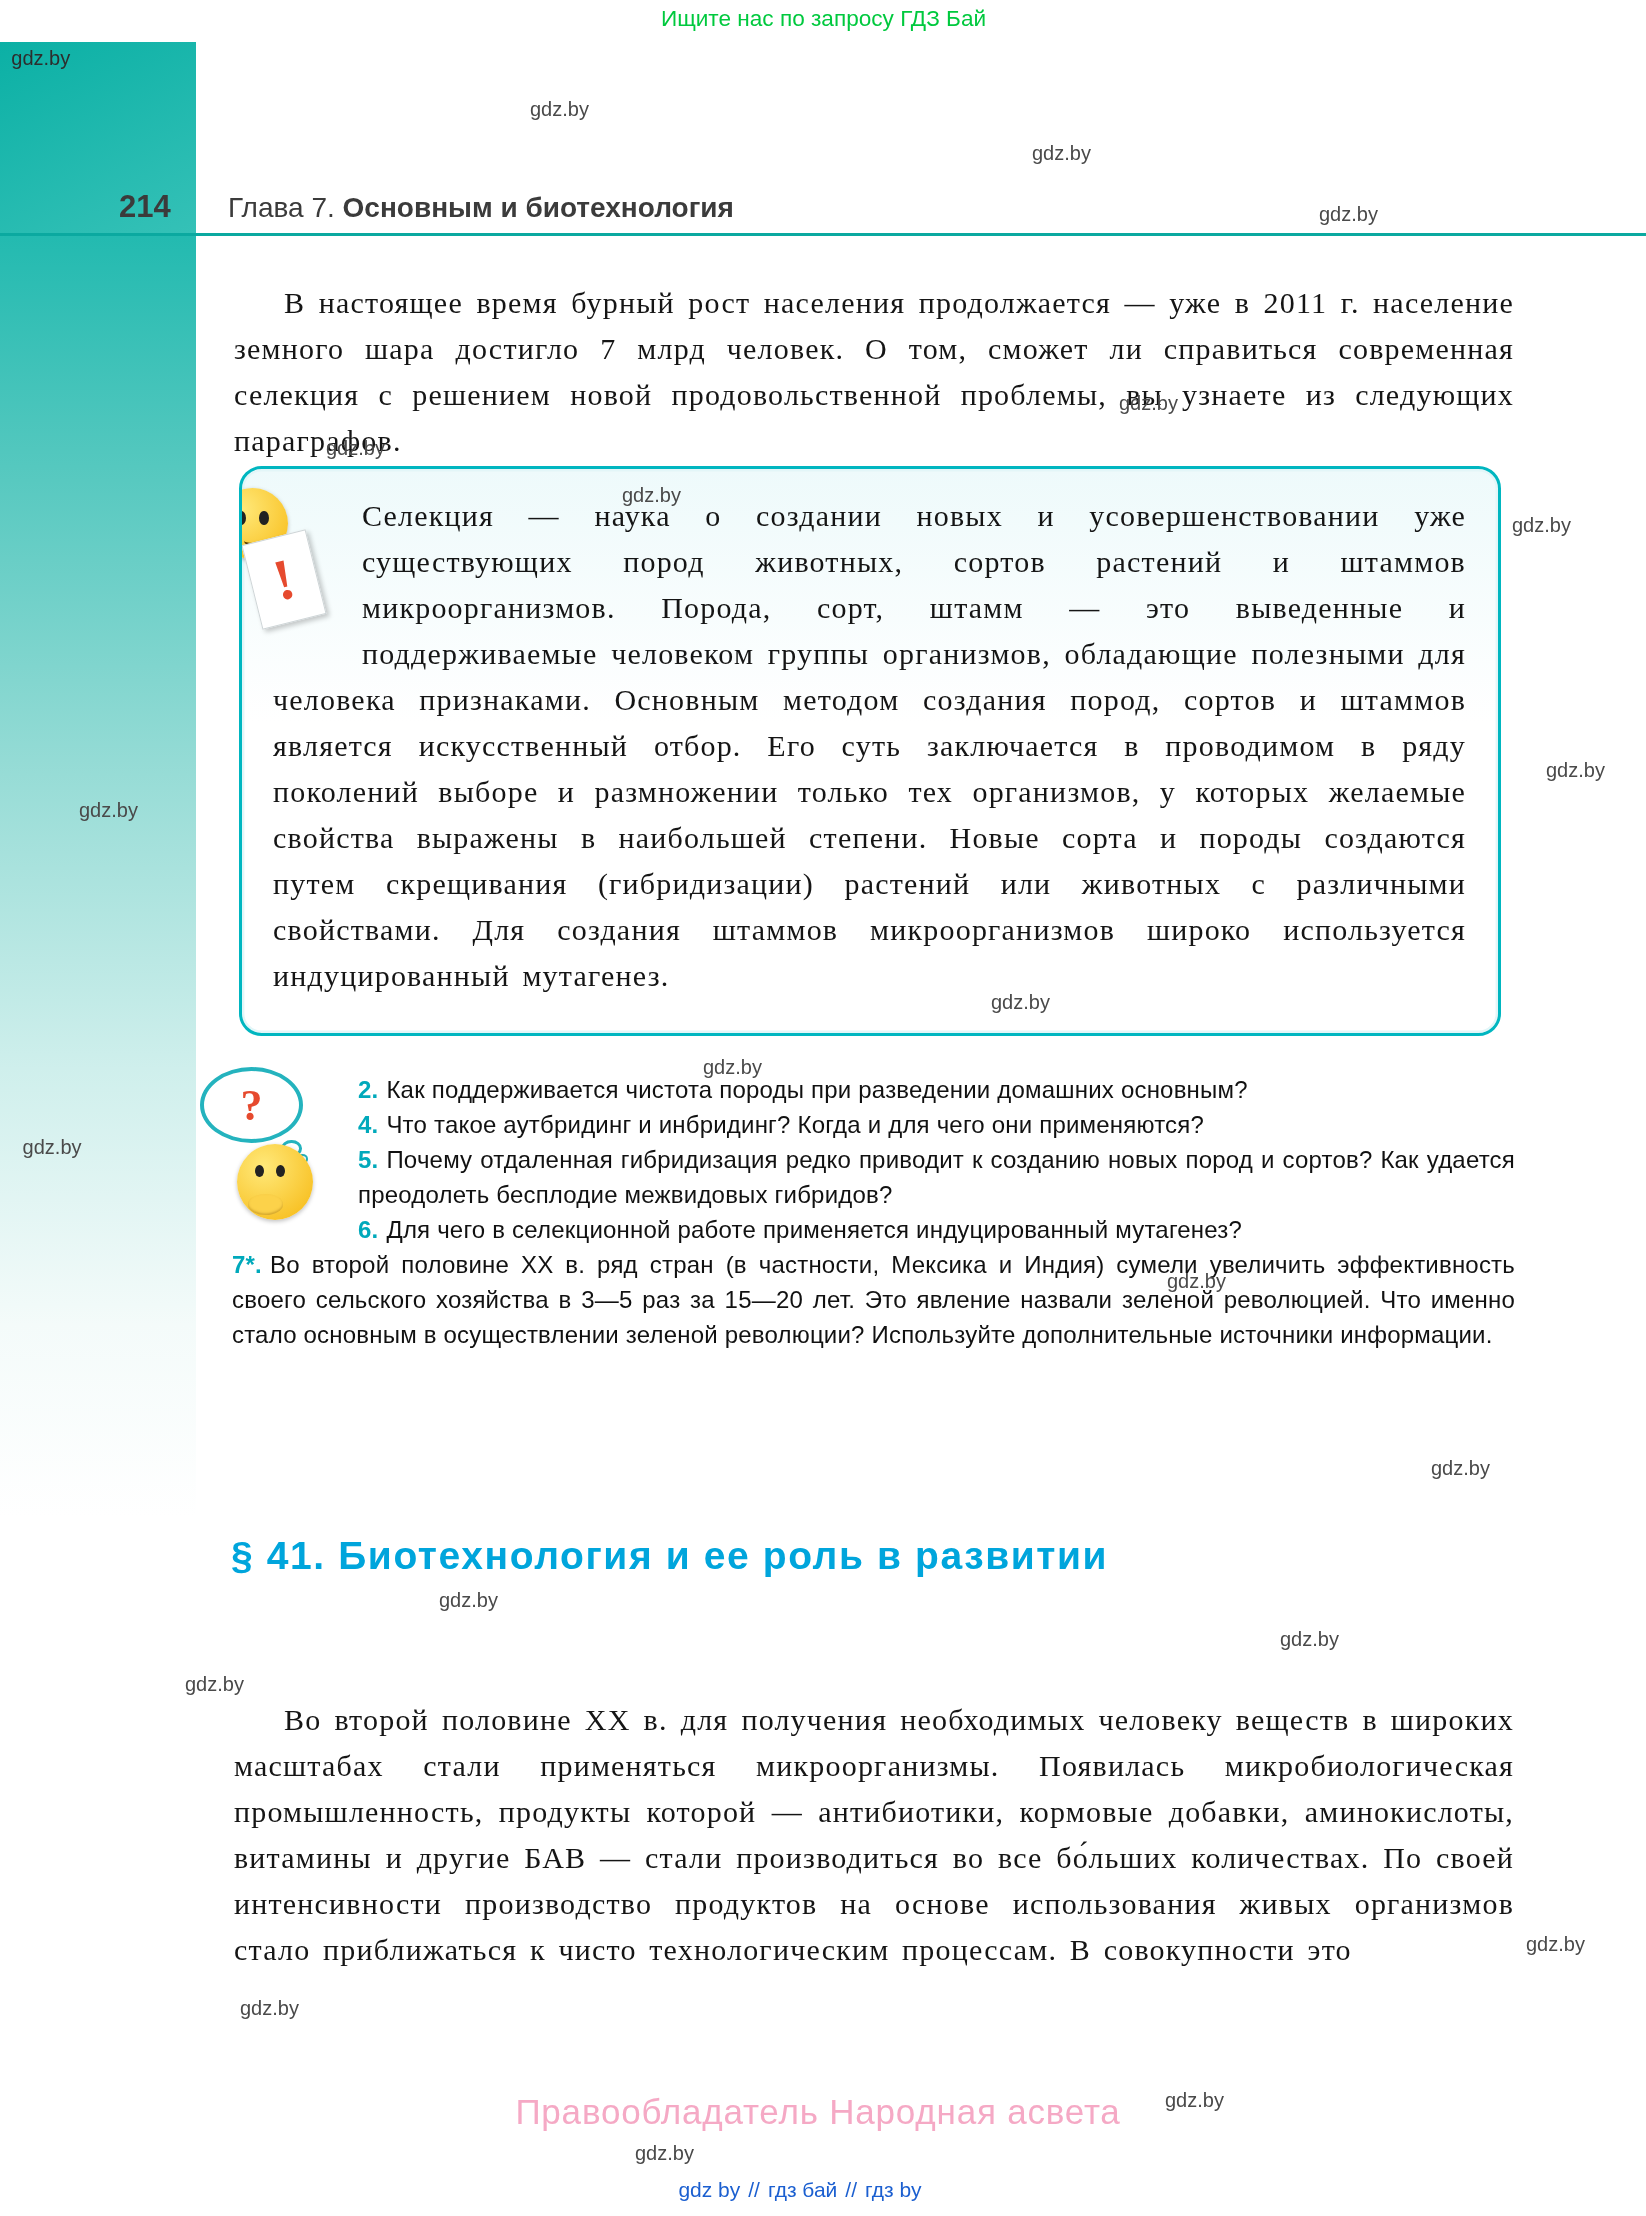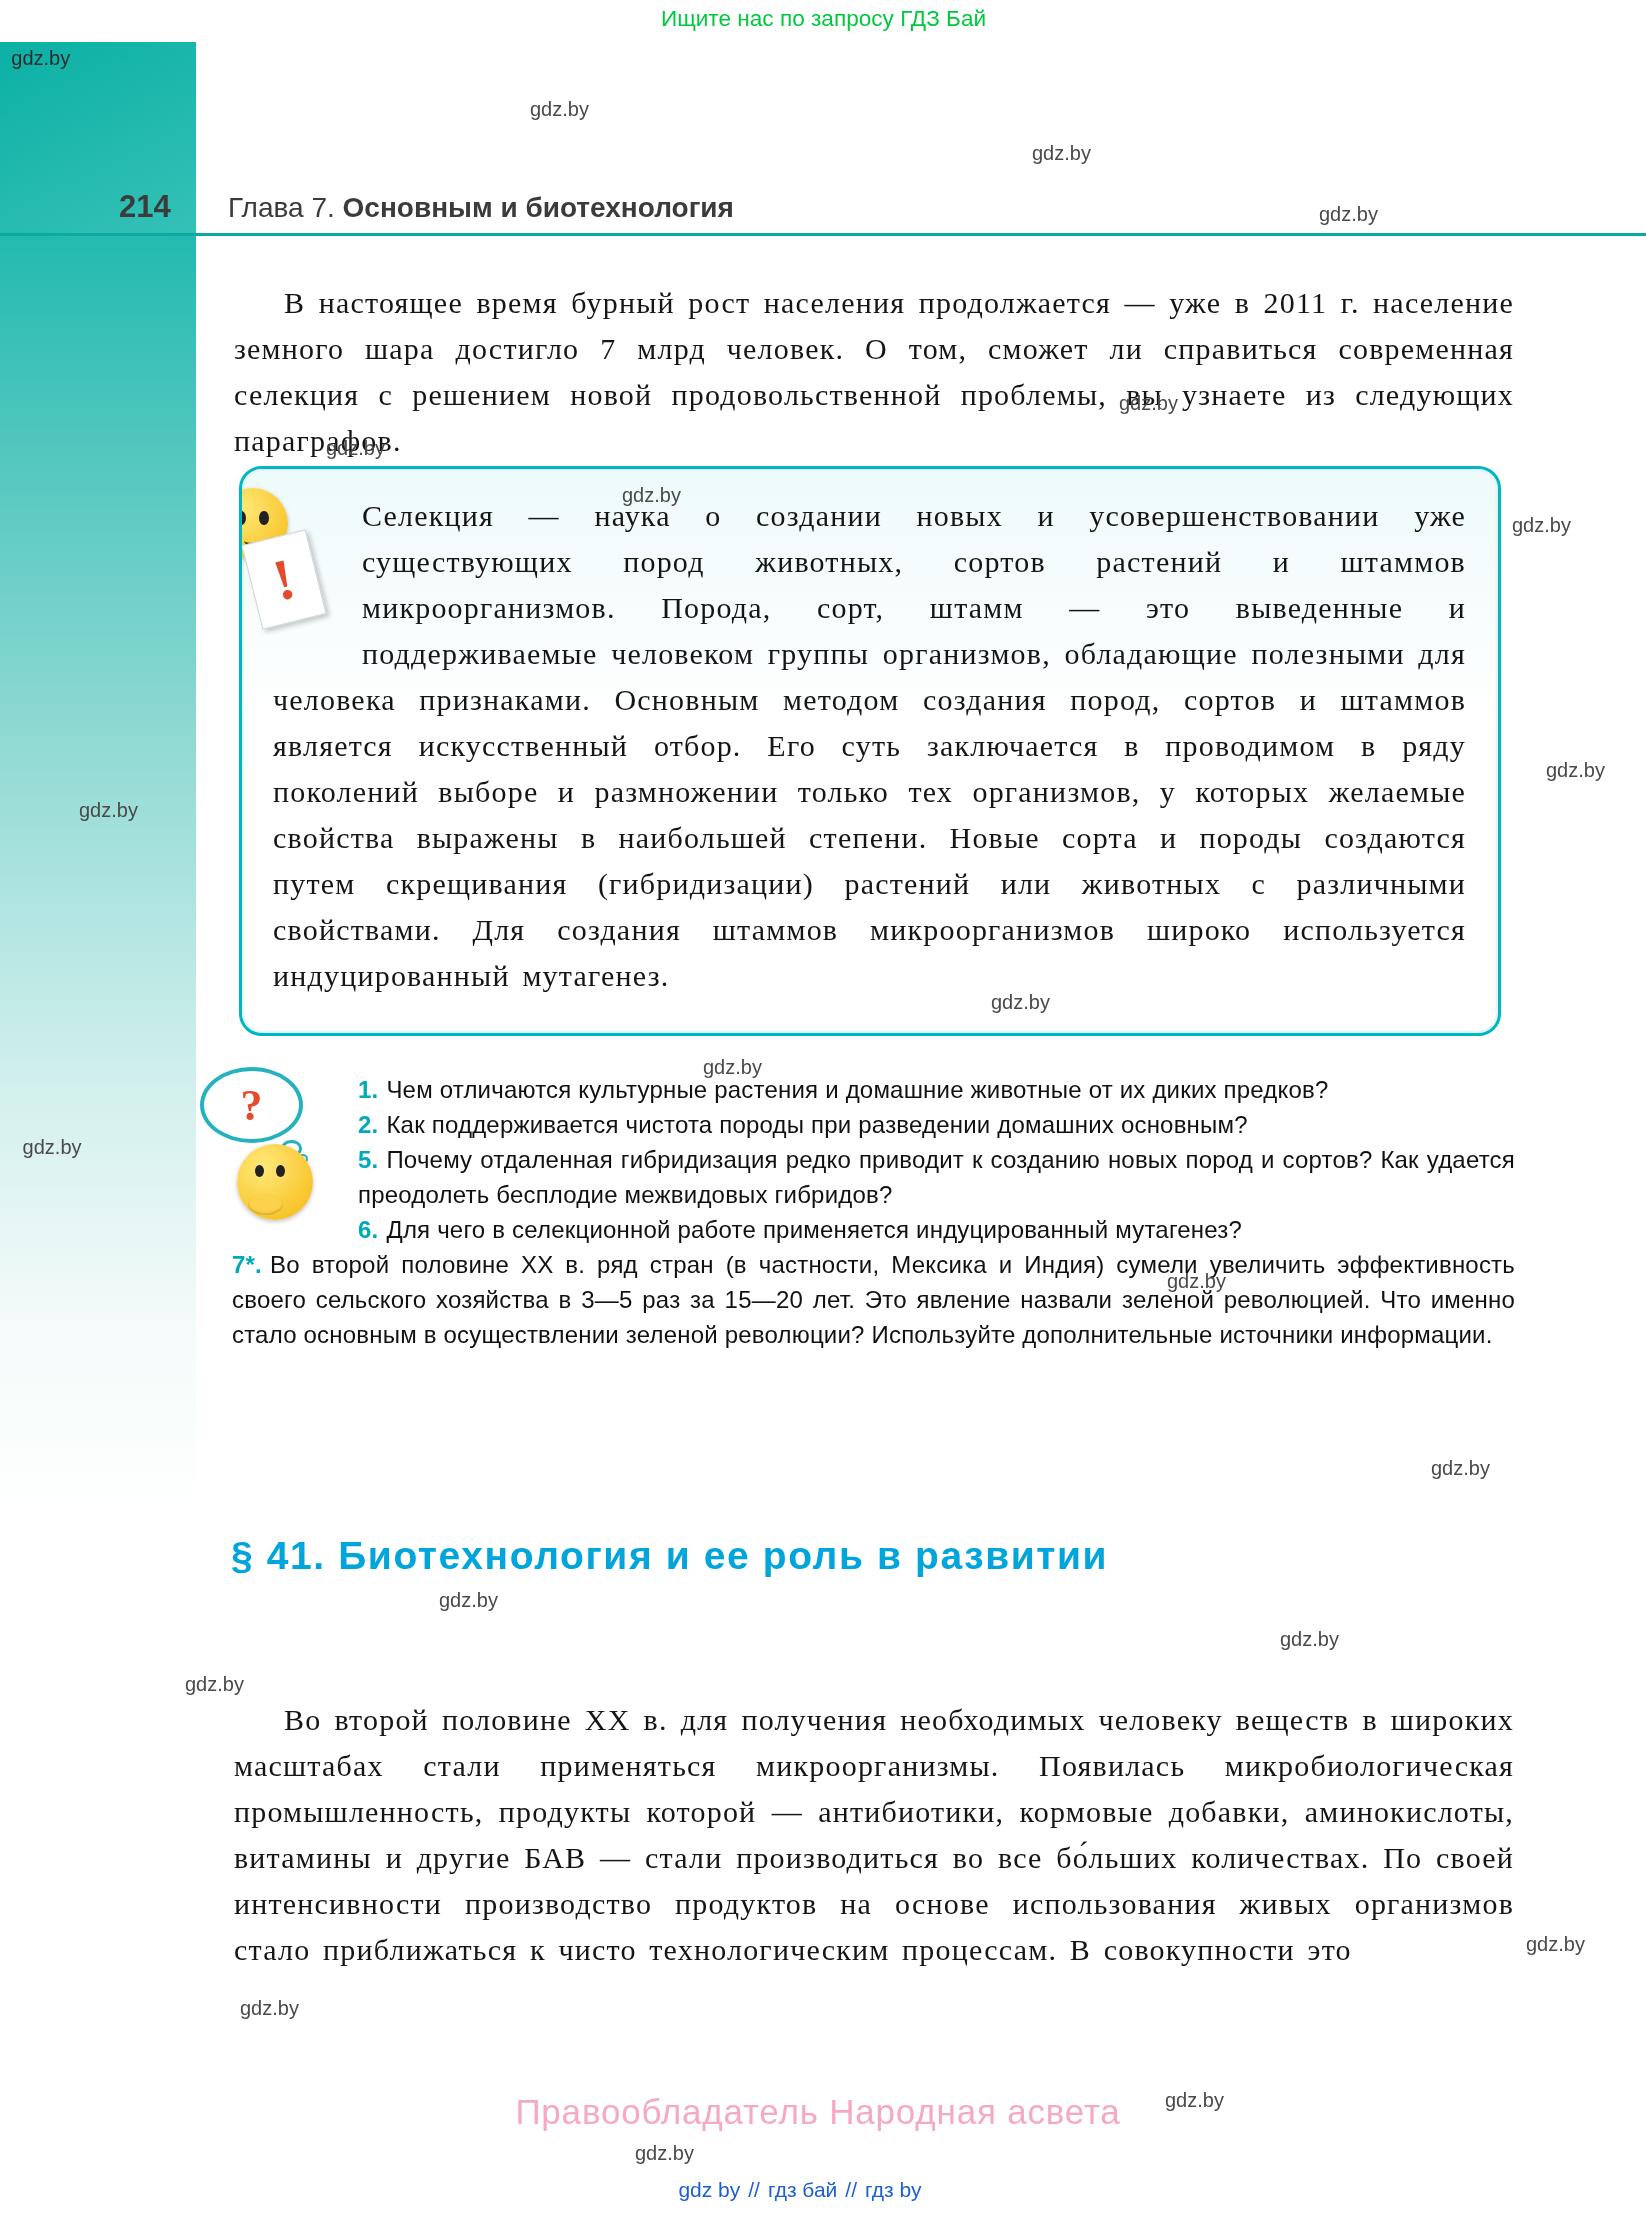--- a/index.html
+++ b/index.html
@@ -122,24 +122,24 @@
       </div>
       <span class="qi-dot1"></span>
       <span class="qi-dot2"></span>
       <div class="qi-face">
         <span class="qi-eye l"></span>
         <span class="qi-eye r"></span>
         <span class="qi-hand"></span>
       </div>
     </div>
     <div class="q">
-      <span class="qnum">1.</span><span>Чем отличаются культурные растения и домашние животные от их диких предков?</span>
+      <span class="qnum">2.</span><span>Как поддерживается чистота породы при разведении домашних основным?</span>
     </div>
     <div class="q">
-      <span class="qnum">2.</span><span>Как поддерживается чистота породы при разведении домашних основным?</span>
+      <span class="qnum">4.</span><span>Что такое аутбридинг и инбридинг? Когда и для чего они применяются?</span>
     </div>
     <div class="q">
       <span class="qnum">5.</span><span>Почему отдаленная гибридизация редко приводит к созданию новых пород и сортов? Как удается преодолеть бесплодие межвидовых гибридов?</span>
     </div>
     <div class="q">
       <span class="qnum">6.</span><span>Для чего в селекционной работе применяется индуцированный мутагенез?</span>
     </div>
     <div class="q">
       <span class="qnum">7*.</span><span>Во второй половине XX в. ряд стран (в частности, Мексика и Индия) сумели увеличить эффективность своего сельского хозяйства в 3—5 раз за 15—20 лет. Это явление назвали зеленой революцией. Что именно стало основным в осуществлении зеленой революции? Используйте дополнительные источники информации.</span>
     </div>

